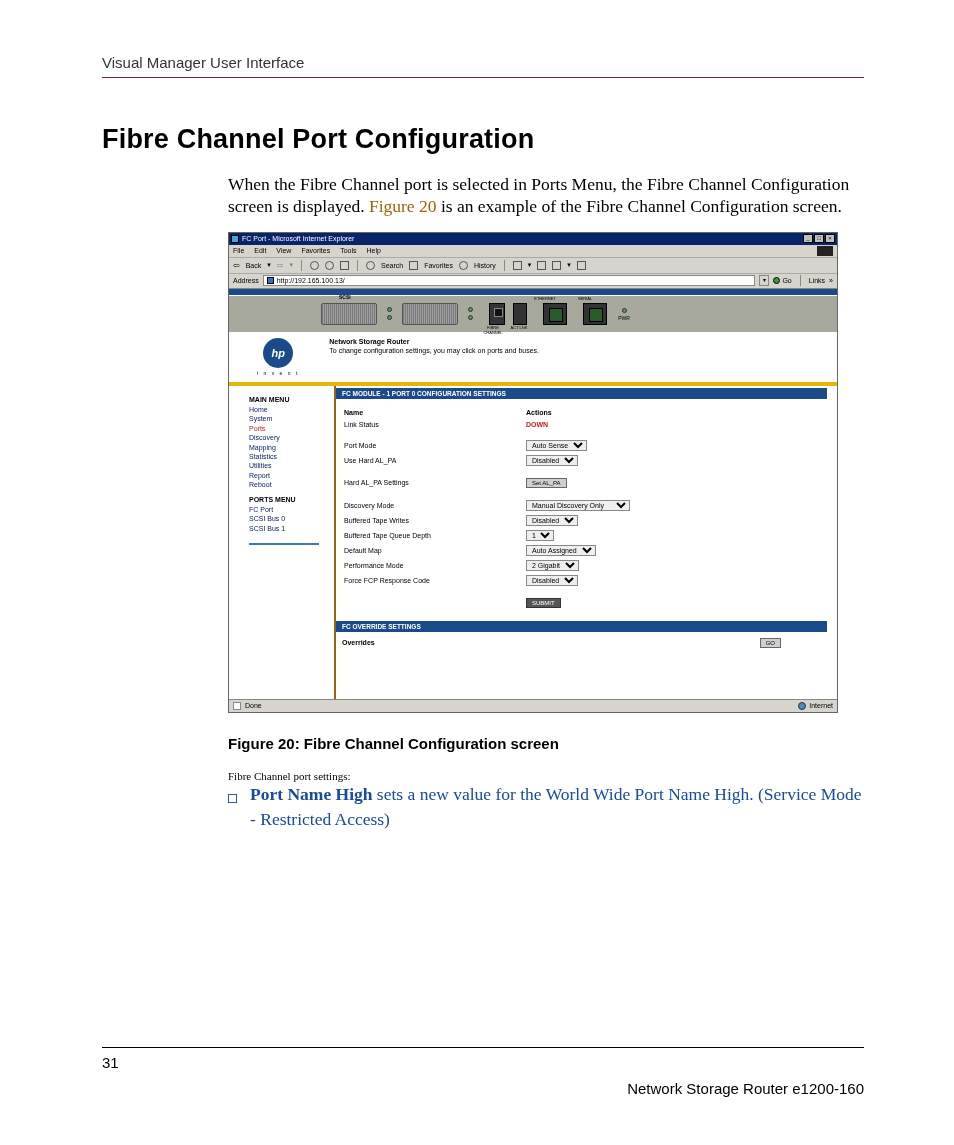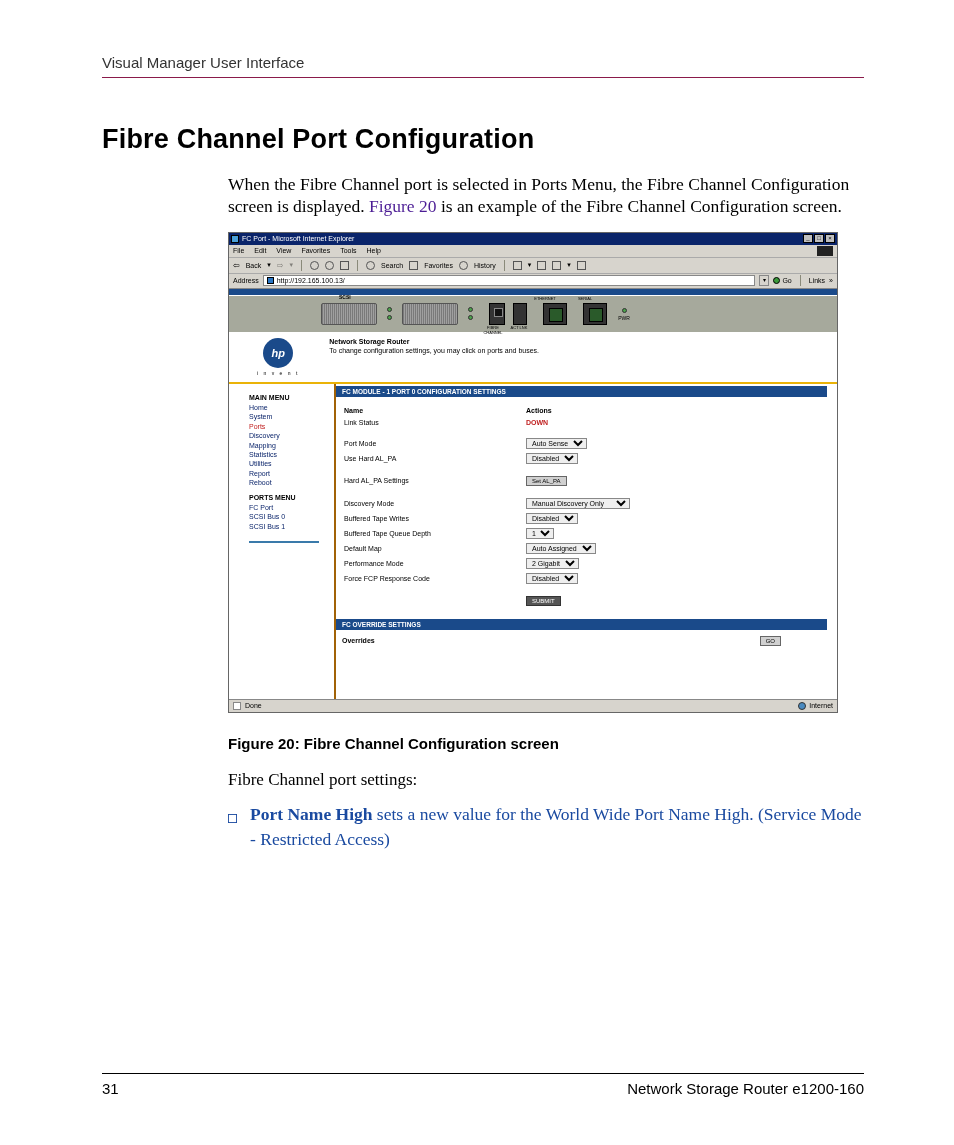--- a/index.html
+++ b/index.html
@@ -28,21 +28,21 @@
     font-size: 27px;
     margin-bottom: 18px;
     letter-spacing: 0.2px;
   }
   .body-text {
     font-size: 17.5px;
     line-height: 1.28;
     margin-left: 126px;
     margin-bottom: 14px;
   }
-  .body-text .link { color: #4c1d95; }
+  .body-text .link { color: #a16207; }
   .figure-wrap {
     margin-left: 126px;
     width: 610px;
   }
   .browser {
     width: 610px;
     height: 481px;
     border: 1px solid #666;
     background: #d7d4cd;
     font-family: Tahoma, Arial, sans-serif;
@@ -161,21 +161,21 @@
   .eth-lbl { position:absolute; top:-7px; font-size:4px; width:28px; text-align:center; left:-2px;}
   .pwr {
     width:14px; font-size:5px; text-align:center; margin-left:4px;
   }
   .pwr .led { width:5px;height:5px;border-radius:50%;background:#4aa04a;border:1px solid #333;margin:2px auto;}
   .hp-row {
     display:flex;
     padding:6px 10px 6px 28px;
     gap:30px;
     align-items:flex-start;
-    border-bottom:2px solid #eab308;
+    border-bottom:4px solid #eab308;
   }
   .hp-logo {
     text-align:center;
   }
   .hp-logo .circ {
     width:30px;height:30px;border-radius:50%;background:#1a4a8a;margin:0 auto;
     display:flex;align-items:center;justify-content:center;color:#fff;font-size:11px;font-style:italic;font-weight:bold;
   }
   .hp-logo .inv { font-size:5px; letter-spacing:2px; margin-top:2px;}
   .hp-text .t1 { font-size:7px; font-weight:bold; }
@@ -264,21 +264,21 @@
     bottom:48px;
     left:102px;
     right:90px;
     border-top:1px solid #000;
     padding-top:6px;
     display:flex;
     font-family: Arial, Helvetica, sans-serif;
     font-size:15px;
   }
   .footer .pn { }
-  .footer .doc { margin-left:auto;}
+  .footer .doc { margin-left:auto;margin-top:26px;}
 </style>
 </head>
 <body>
 
 <div class="page">
   <div class="header-line">Visual Manager User Interface</div>
 
   <h1 class="section-title">Fibre Channel Port Configuration</h1>
 
   <p class="body-text">
@@ -501,21 +501,21 @@
         <span>Done</span>
         <span class="right">
           <span class="ric"></span>
           <span>Internet</span>
         </span>
       </div>
     </div>
 
     <div class="fig-caption">Figure 20:  Fibre Channel Configuration screen</div>
 
-    <p style="font-size:17px;margin-bottom:12px">Fibre Channel port settings:</p>
+    <p style="font-size:11px;">Fibre Channel port settings:</p>
   </div>
 
   <div class="list">
     <div class="item">
       <span class="bullet"><svg viewBox="0 0 10 10">
             <rect x="0" y="0" width="10" height="10" fill="none" stroke="#1a4aa0" stroke-width="2"></rect>
           </svg></span>
       <span class="txt blue"><span class="b">Port Name High</span><span> sets a new value for the World Wide Port Name High. (Service Mode - Restricted Access)</span></span>
     </div>
   </div>

